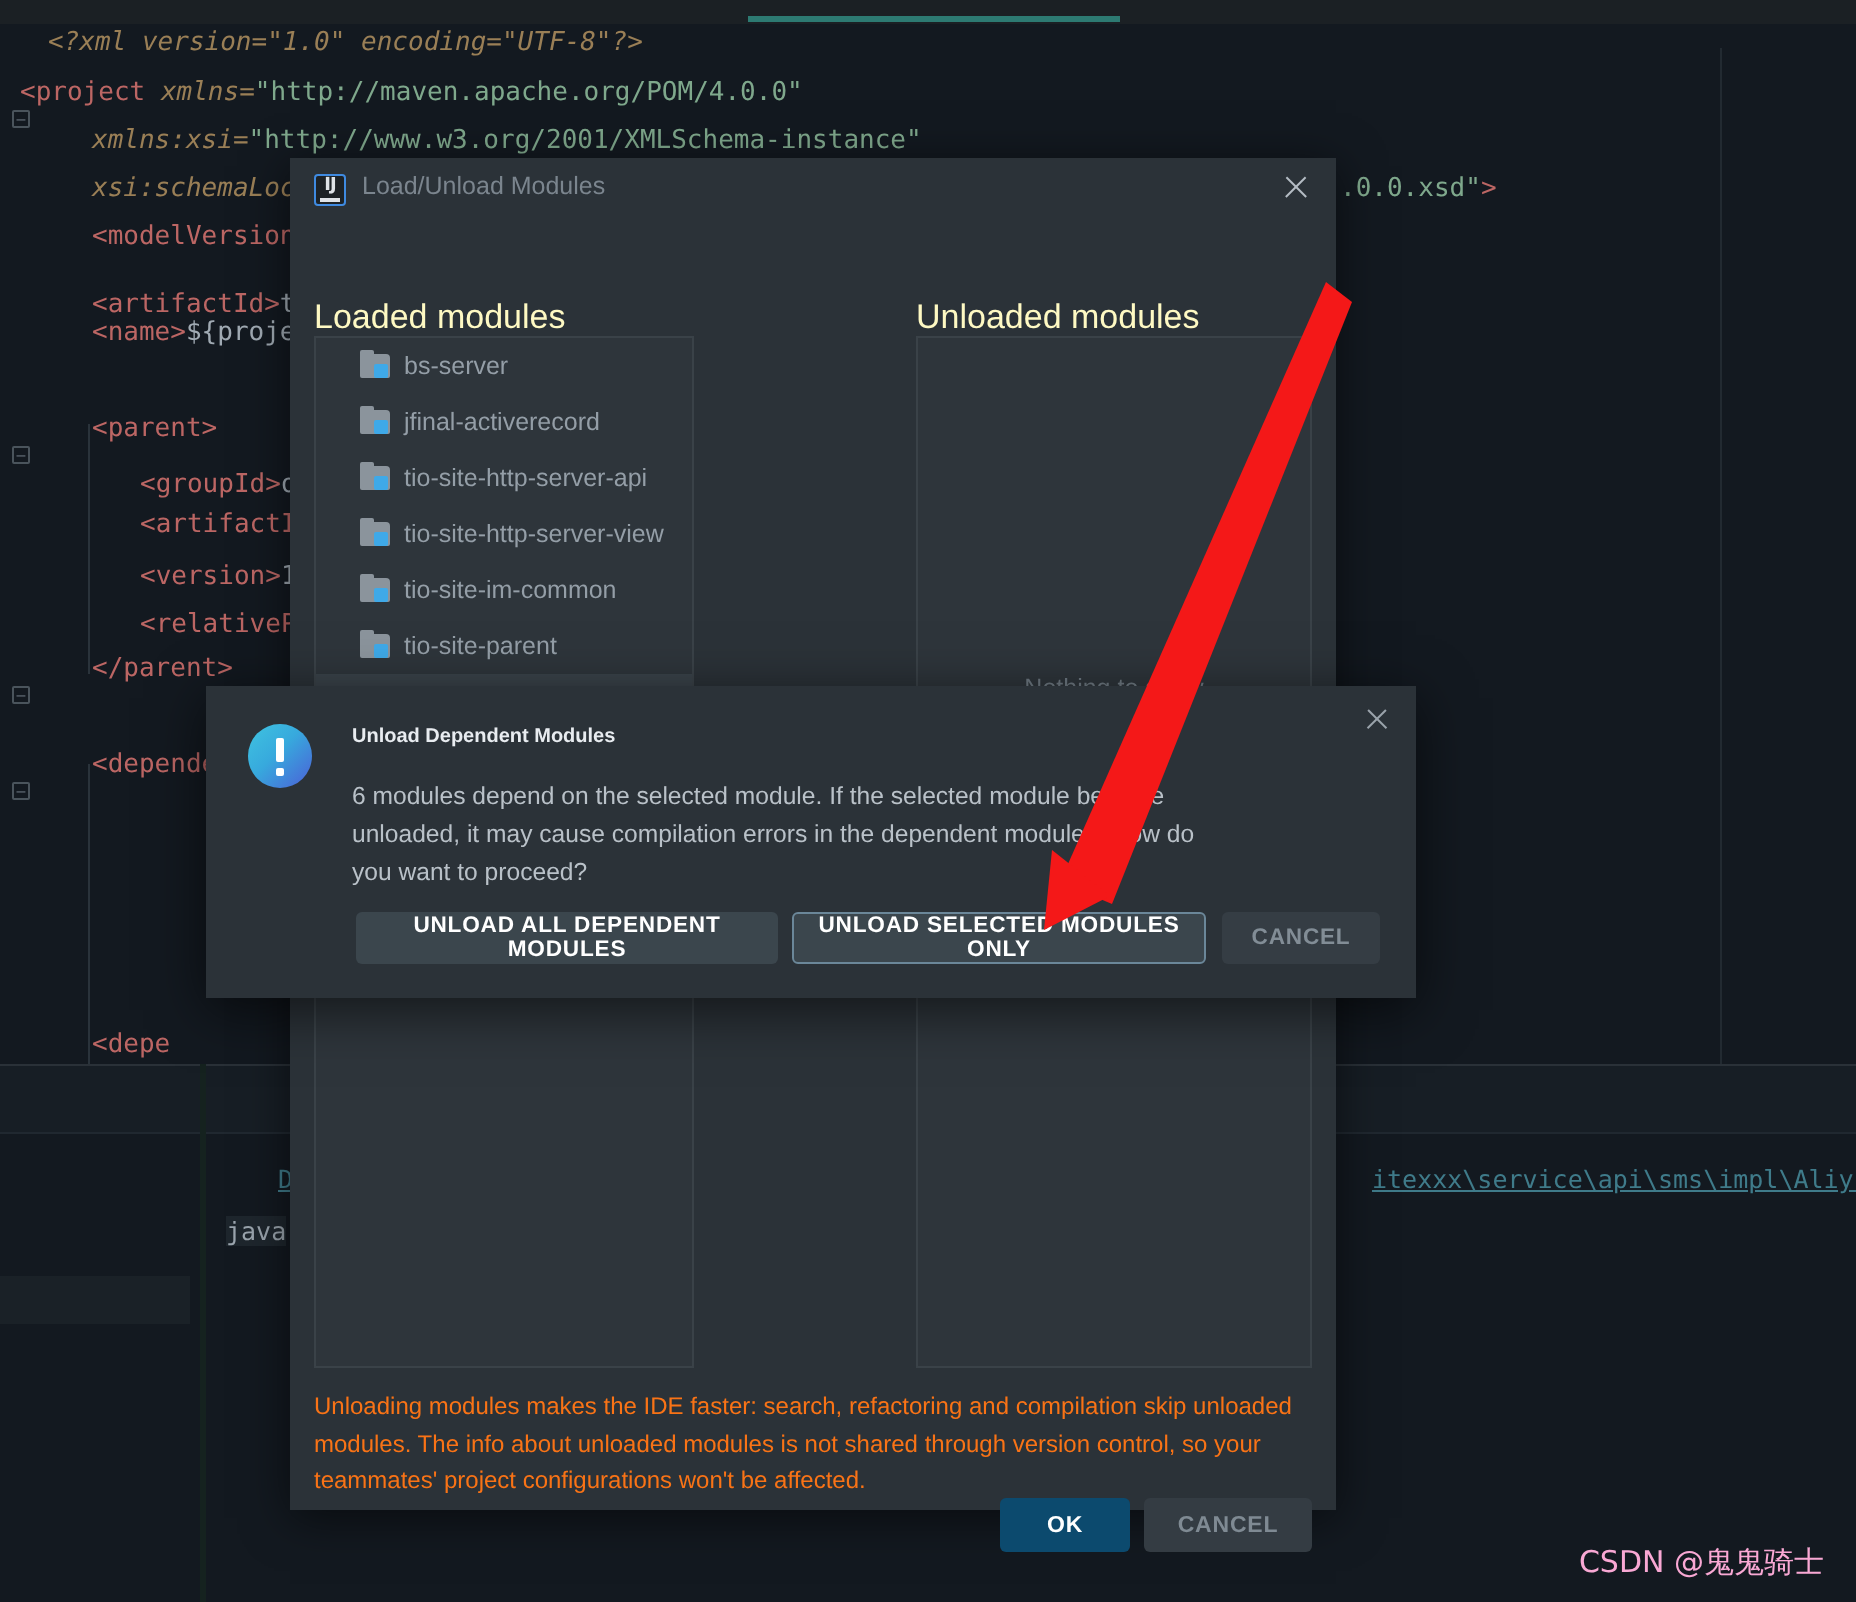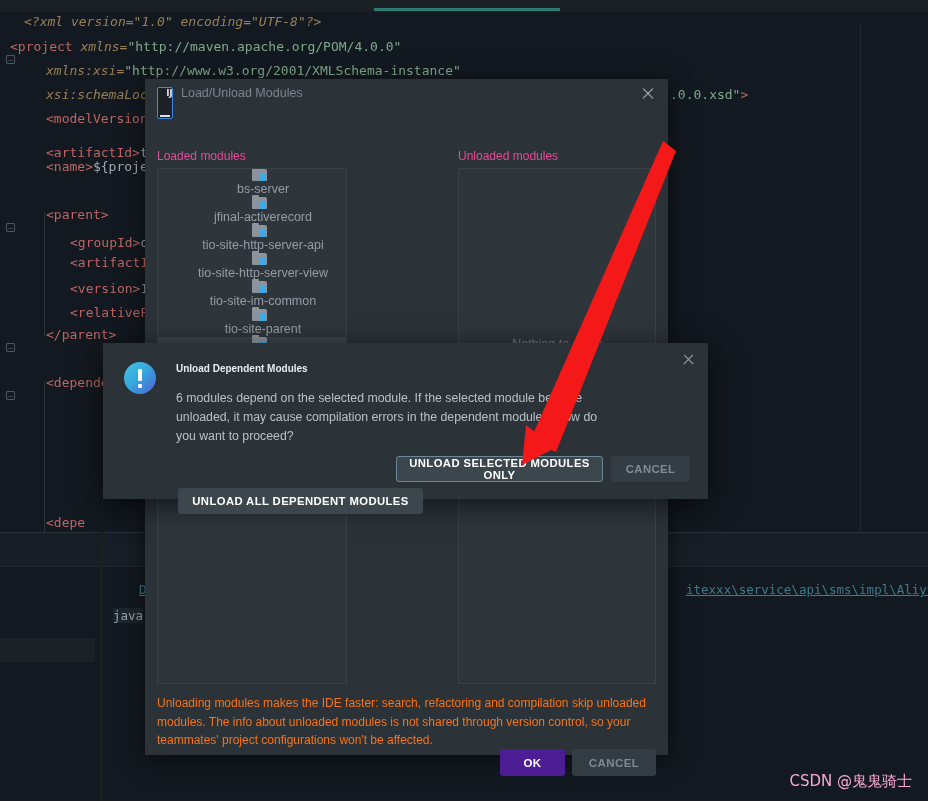--- a/index.html
+++ b/index.html
@@ -104,28 +104,28 @@
   .modules-dialog {
     position: absolute; left: 145px; top: 79px; width: 523px; height: 676px;
     background: #2b3238;
     box-shadow: 0 4px 22px rgba(0,0,0,0.55);
   }
   .md-titlebar {
     position: relative; height: 32px; background: #2b3238;
   }
   .md-icon {
     position: absolute; left: 12px; top: 8px;
-    width: 16px; height: 32px;
+    width: 16px; height: 16px;
     background: #1d2226;
     border: 1px solid #3f8ae0;
     border-radius: 2px;
     color: #dfe3e7;
     font-family: "DejaVu Sans", sans-serif;
     font-size: 9px; font-weight: bold;
-    line-height: 11px; text-align: right;
+    line-height: 11px; text-align: center;
     letter-spacing: -0.5px;
   }
   .md-icon .ij-bar {
     position: absolute; left: 2px; bottom: 1px; width: 10px; height: 2px;
     background: #dfe3e7;
   }
   .md-title {
     position: absolute; left: 36px; top: 7px;
     font-size: 12.5px; color: #7b858e;
   }
@@ -135,34 +135,33 @@
   }
   .md-close::before, .md-close::after {
     content: ""; position: absolute; left: 1px; top: 7px;
     width: 14px; height: 1.4px; background: #b4bcc4;
   }
   .md-close::before { transform: rotate(45deg); }
   .md-close::after  { transform: rotate(-45deg); }
 
   .md-body { position: relative; }
   .col-header {
-    position: absolute; font-size: 12px; color: #ec4899;
+    position: absolute; font-size: 17px; color: #fef9c3;
   }
   .list-box {
     position: absolute;
     background: #2e353b;
     border: 1px solid #3a4248;
   }
   .module-row {
     position: relative; height: 28px;
     display: flex; align-items: center;
     padding-left: 22px;
     font-size: 12.5px; color: #949ea7;
     cursor: default;
-    flex-direction: column;
   }
   .module-row.selected { background: #3a434a; }
   .folder-icon {
     position: relative; width: 15px; height: 13px; margin-right: 7px;
     flex: 0 0 auto;
   }
   .folder-icon .f-back {
     position: absolute; left: 0; top: 0; width: 15px; height: 12px;
     background: #8b949c; border-radius: 1px 2px 1px 1px;
   }
@@ -193,21 +192,21 @@
     position: absolute; left: 12px; top: 583px; width: 500px;
     font-size: 12px; color: #f97316; line-height: 18.5px;
   }
   .md-btn {
     position: absolute; height: 27px;
     border-radius: 3px; border: none;
     font-size: 11.5px; font-weight: bold;
     letter-spacing: 0.4px;
     cursor: pointer;
   }
-  .md-btn.primary { background: #4c1d95; color: #ffffff; }
+  .md-btn.primary { background: #0c4a6e; color: #ffffff; }
   .md-btn.secondary { background: #343c43; color: #7f8a93; }
 
   
   .confirm-dialog {
     position: absolute; left: 103px; top: 343px;
     width: 605px; height: 156px;
     background: #2b3238;
     box-shadow: 0 6px 26px rgba(0,0,0,0.6);
   }
   .cd-close {
@@ -408,21 +407,21 @@
   <div class="confirm-dialog">
     <div class="cd-close"></div>
   </div>
   <div class="cd-icon">
     <span class="bang-body"></span>
       <span class="bang-dot"></span>
   </div>
   <div class="cd-title">Unload Dependent Modules</div>
   <div class="cd-msg">6 modules depend on the selected module. If the selected module become unloaded, it may cause compilation errors in the dependent modules. How do you want to proceed?</div>
 
-  <button class="cd-btn act" style="left:178px; width:245px;margin-top:32px;">UNLOAD ALL DEPENDENT MODULES</button>
+  <button class="cd-btn act" style="left:178px; width:211px;">UNLOAD ALL DEPENDENT MODULES</button>
   <button class="cd-btn act focused" style="left:396px; width:207px;">UNLOAD SELECTED MODULES ONLY</button>
   <button class="cd-btn cancel" style="left:611px; width:79px;">CANCEL</button>
 
   <svg class="red-arrow" width="928" height="801" viewBox="0 0 928 801">
     <polygon points="663,141 676,151 556,452 530,441" fill="#f41818"></polygon>
     <polygon points="522,465 526,425 555,448" fill="#f41818"></polygon>
   </svg>
 
   <div class="watermark">CSDN @鬼鬼骑士</div>
 

